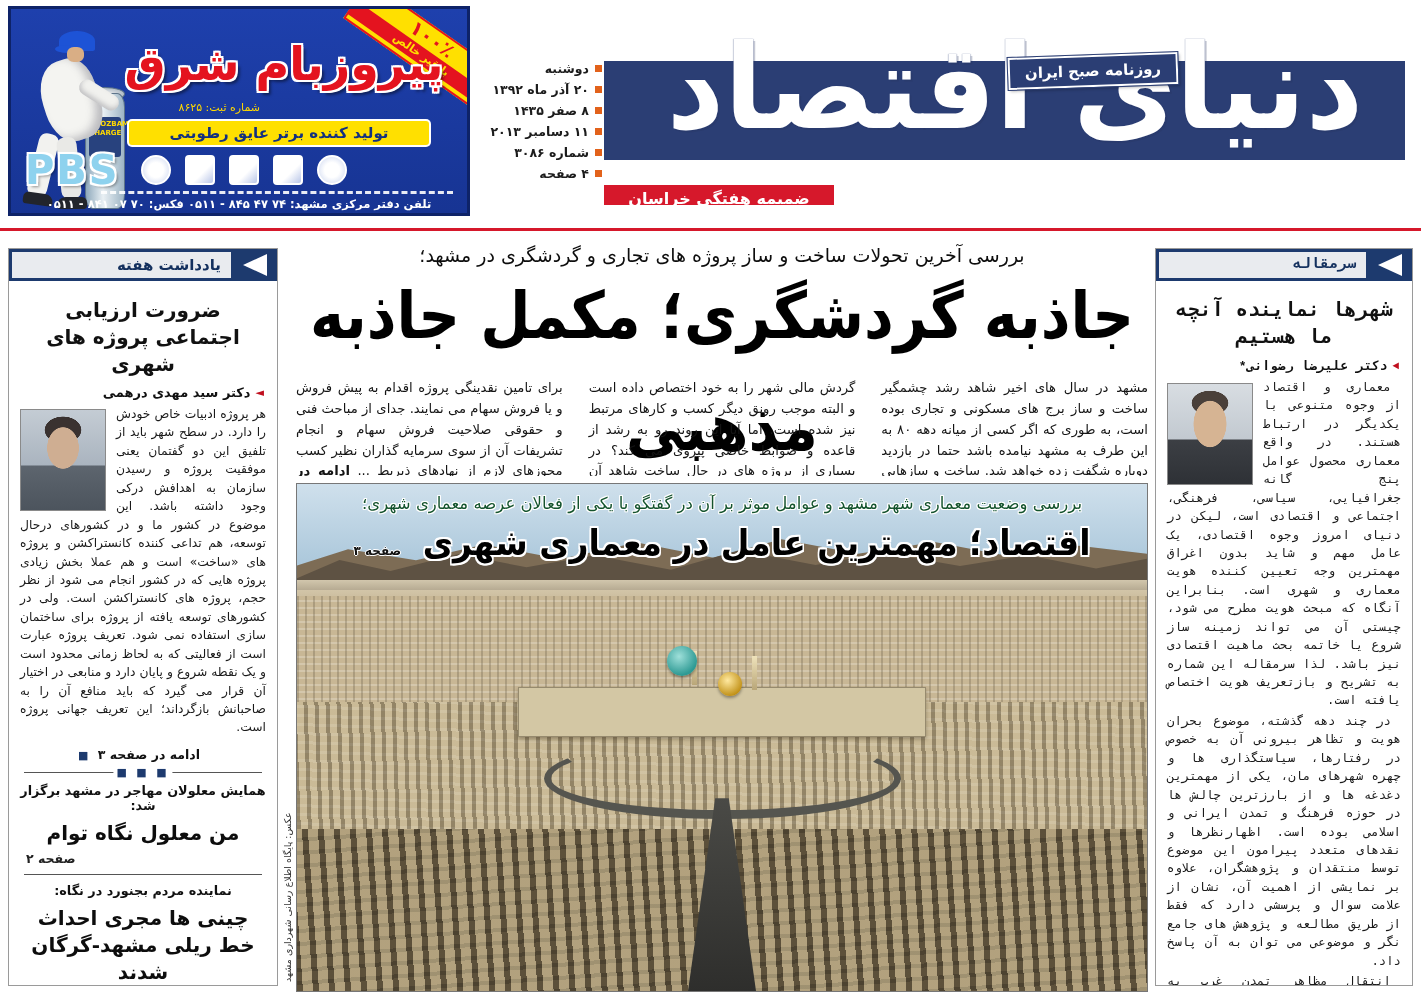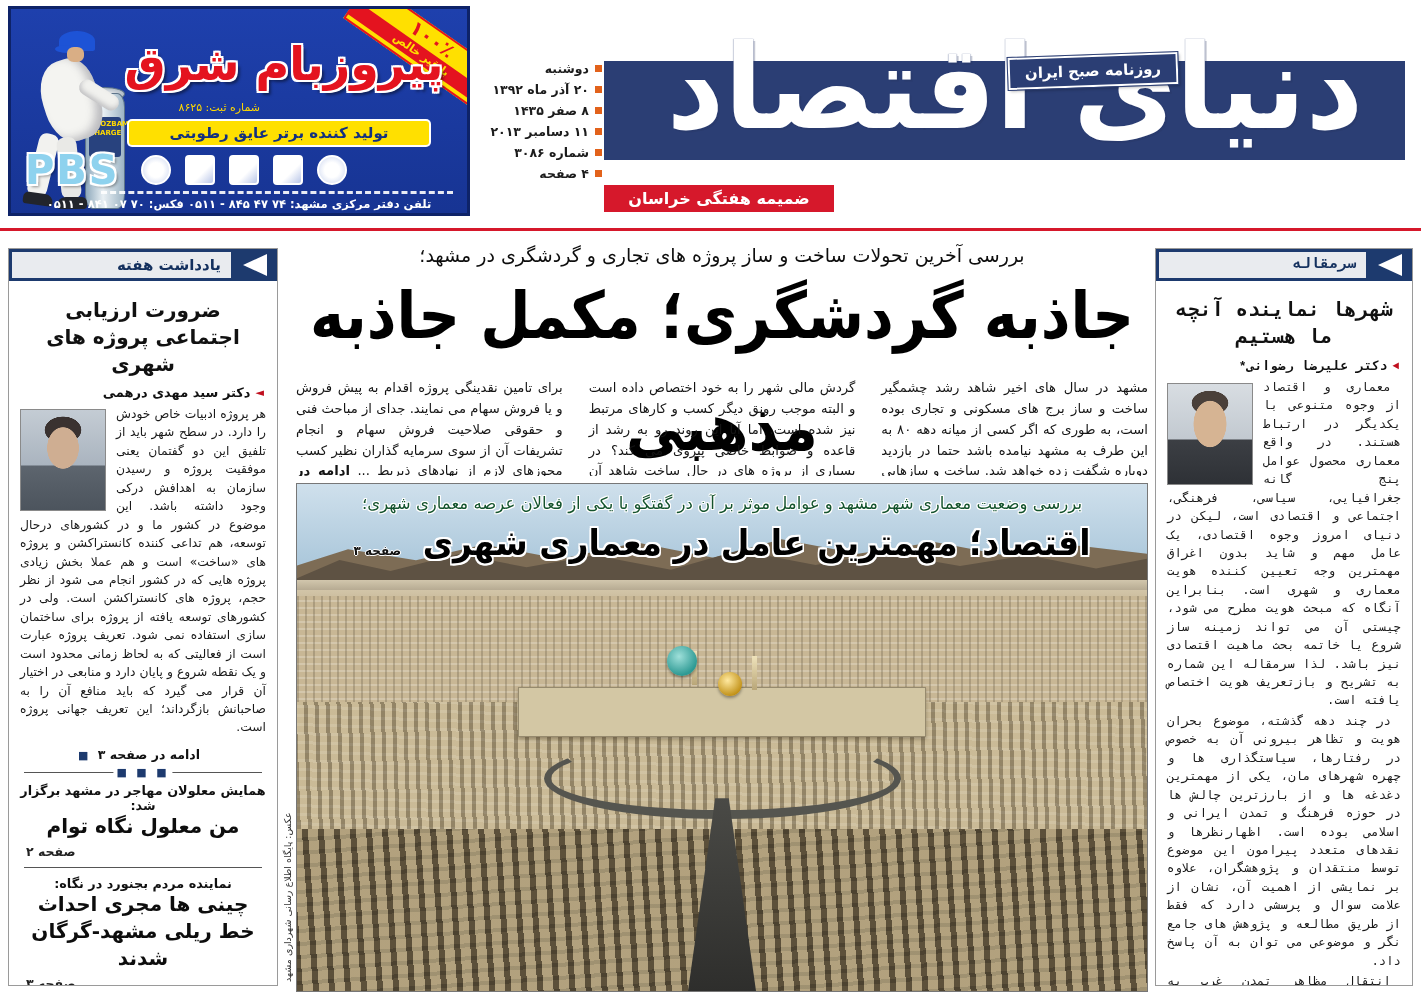--- a/index.html
+++ b/index.html
@@ -68,21 +68,21 @@
     text-shadow:0 0 1px #2b3e74, 2px 2px 0 rgba(40,50,90,.25);
     transform:scaleY(1.04); pointer-events:none;
   }
   .mast-tagline {
     position:absolute; left:1008px; top:55px; width:170px; height:32px; line-height:28px;
     background:#2b3e74; border:2px solid #fff; outline:1px solid #2b3e74;
     color:#fff; font-size:15px; font-weight:bold; text-align:center; direction:rtl;
     transform:rotate(-2deg); box-shadow:2px 2px 3px rgba(0,0,0,.25);
   }
   .supplement {
-    position:absolute; left:604px; top:185px; width:230px; height:27px; line-height:27px;
+    position:absolute; left:604px; top:185px; width:230px; height:20px; line-height:27px;
     background:#d6182b; color:#fff; font-size:16px; font-weight:bold; text-align:center; direction:rtl;
   }
   .red-rule { position:absolute; left:0; top:228px; width:1421px; height:3px; background:#d6182b; }
   
   .sidebox { position:absolute; top:248px; height:738px; background:#fff; border:1px solid #9a9a9a; overflow:hidden; }
   .sidebox.left { left:8px; width:270px; }
   .sidebox.right { left:1155px; width:258px;font-family:Liberation Mono, monospace; }
   .side-header { position:relative; height:32px; background:#1d3a6e;padding-left:20px; }
   .side-header .label {
     position:absolute; left:3px; top:3px; right:46px; bottom:3px; background:#e9ebef;
@@ -111,21 +111,21 @@
       radial-gradient(ellipse 30px 20px at 50% 19%, #4a403a 60%, transparent 62%),
       linear-gradient(180deg,#d8dde2 0%,#c2c9d0 55%,#3c3f44 56%,#2e3136 100%);
   }
   .continue-line { direction:ltr; text-align:left; margin:10px 0 2px 58px; font-size:12.5px; font-weight:bold; color:#111; }
   .continue-line .sq { color:#1d3a6e; font-size:11px; margin-right:5px; }
   .sep-squares { position:relative; border-top:1px solid #555; margin:10px 4px; }
   .sep-squares span { position:absolute; left:50%; top:-5px; transform:translateX(-50%); background:#fff; padding:0 3px; letter-spacing:3px; color:#1d3a6e; font-size:11px; line-height:10px; }
   .plain-sep { border-top:1px solid #555; margin:8px 4px; }
   .news-item { text-align:center; }
   .news-kicker { font-size:12.8px; font-weight:bold; color:#111; margin-top:4px; direction:rtl; }
-  .news-title { font-size:20px; font-weight:bold; color:#0d0d0d; line-height:1.35; margin-top:0; direction:rtl; }
+  .news-title { font-size:20px; font-weight:bold; color:#0d0d0d; line-height:1.35; margin-top:7px; direction:rtl; }
   .news-page { text-align:left; font-size:12.5px; font-weight:bold; color:#222; margin:4px 0 2px 6px; direction:rtl; }
   
   .lead-kicker {
     position:absolute; left:296px; top:244px; width:852px; text-align:center; direction:rtl;
     font-size:19px; font-weight:normal; color:#0d0d0d;
   }
   .lead-headline {
     position:absolute; left:296px; top:266px; width:852px; height:104px; text-align:center; direction:rtl;
     font-size:58px; font-weight:bold; color:#000; line-height:100px; transform:scaleY(1.12);
     letter-spacing:-1px;

